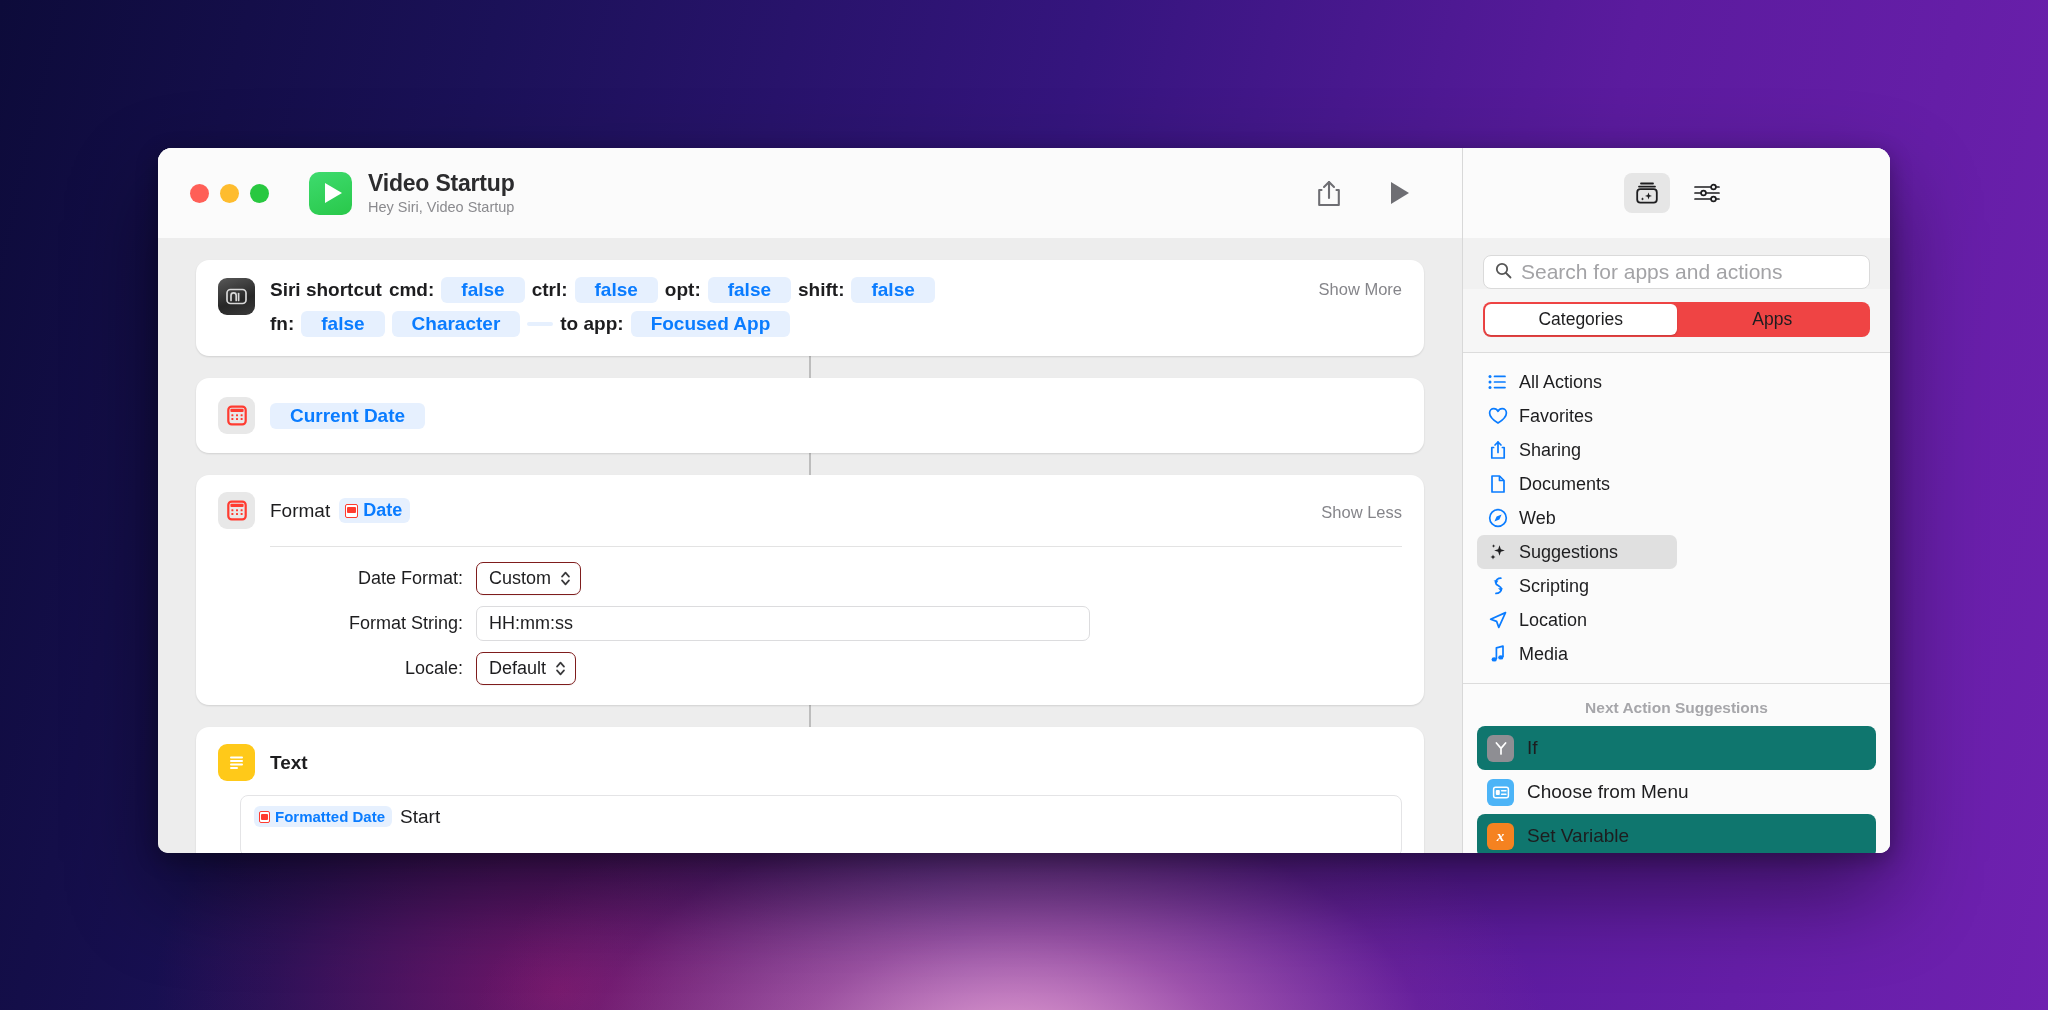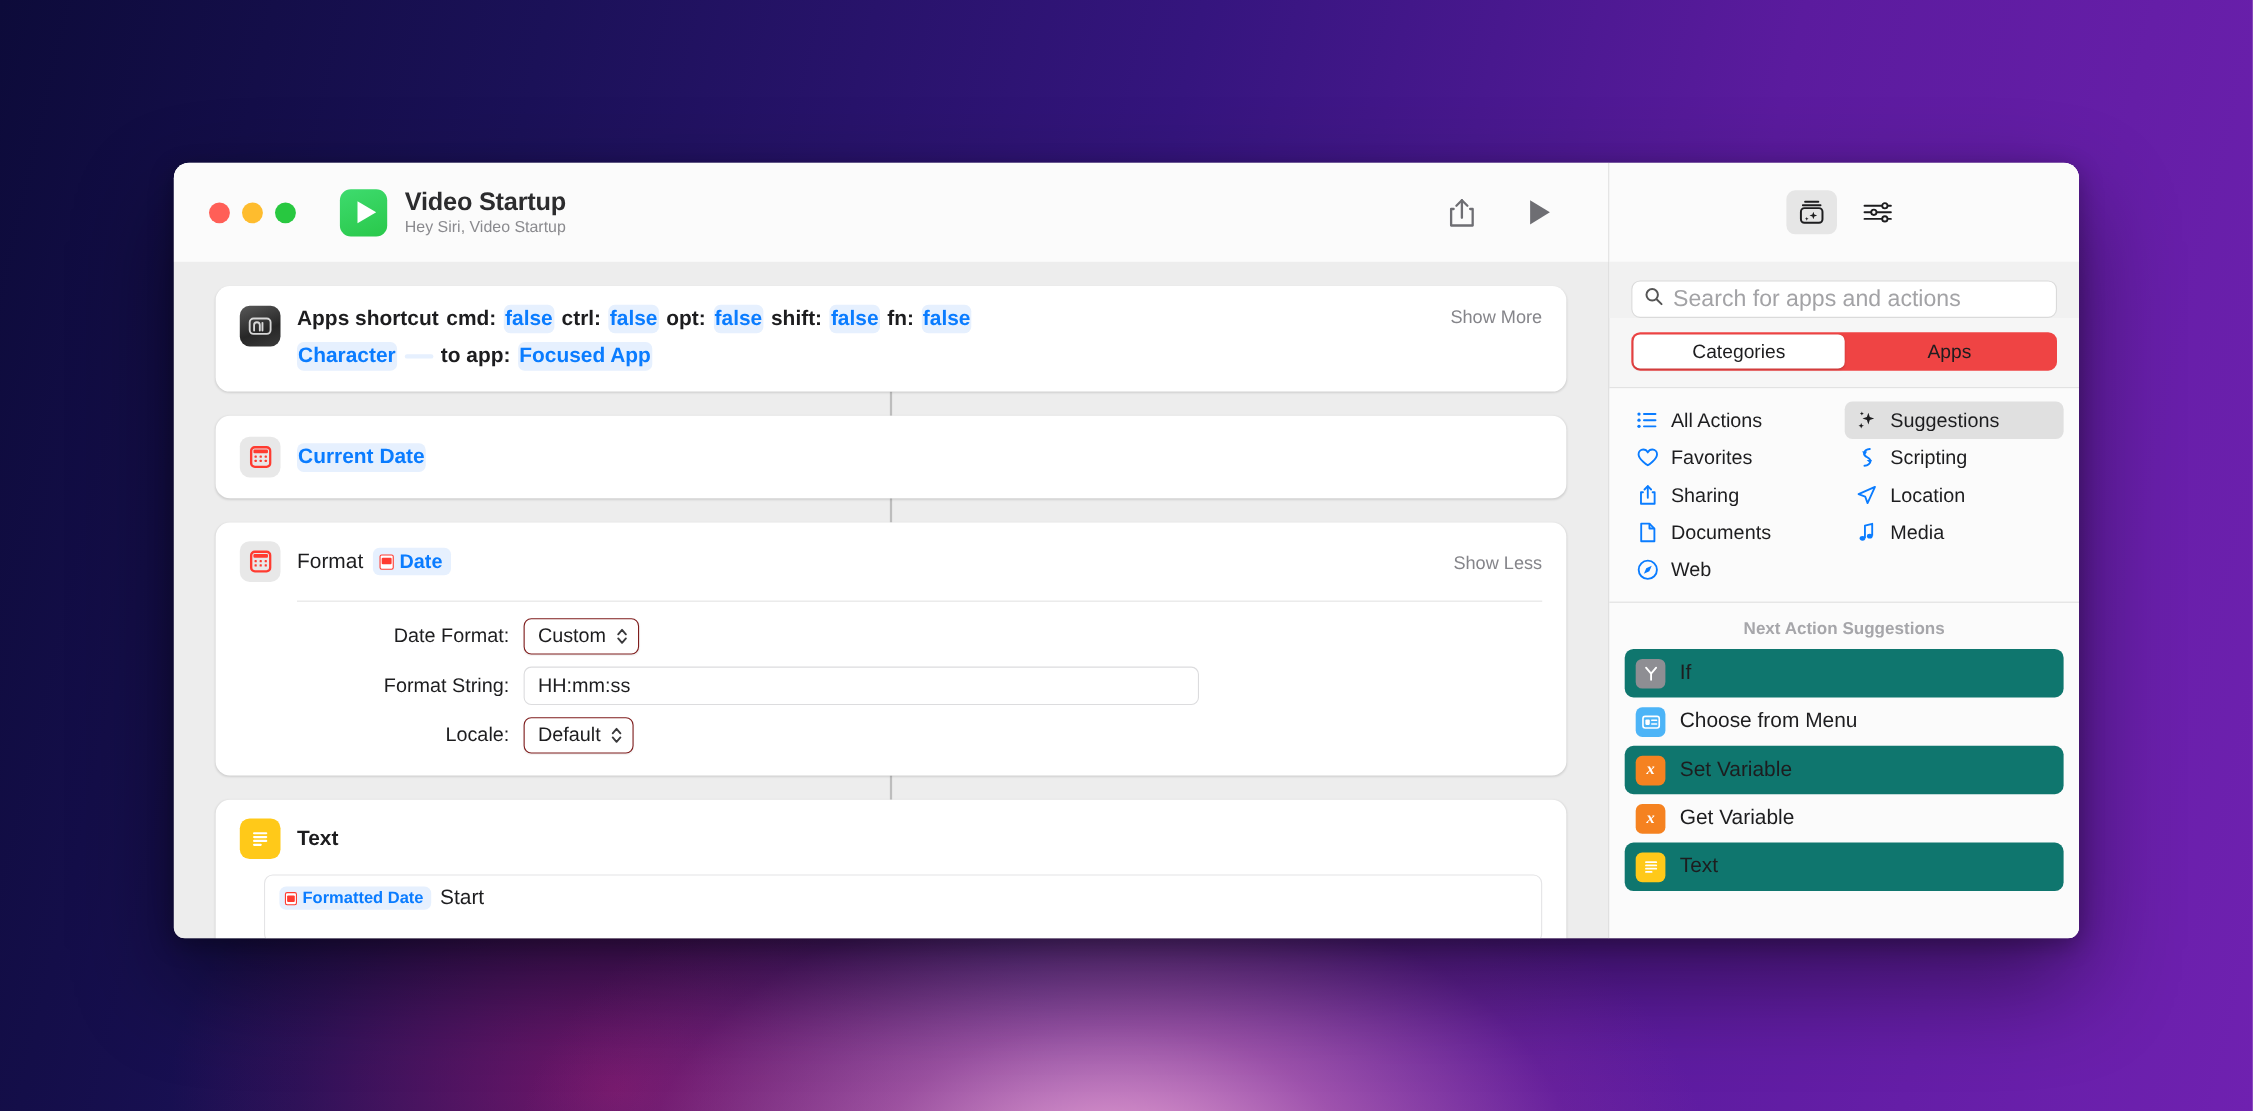--- a/index.html
+++ b/index.html
@@ -119,21 +119,21 @@
     font-size: 19px;
     font-weight: bold;
     color: #1d1d1f;
     max-width: 700px;
   }
   .kbd-body > * { margin-right: 7px; }
   .token {
     color: #0a7cff;
     background: #e6f0fe;
     border-radius: 6px;
-    padding: 2px 1px;
+    padding: 2px 20px;
     font-weight: bold;
     font-size: 19px;
     white-space: nowrap;
   }
   .token.empty { min-width: 26px; display: inline-block; padding: 2px 7px; }
   .show-toggle {
     margin-left: auto;
     font-size: 16.5px;
     color: #85858a;
     white-space: nowrap;
@@ -279,21 +279,21 @@
     display: flex; align-items: center; justify-content: center;
     font-size: 17.5px;
     color: #1d1d1f;
     border-radius: 6px;
   }
   .seg.active { background: #fff; box-shadow: 0 1px 2px rgba(0,0,0,0.16); }
 
   .sb-divider { height: 1px; background: #dcdcdc; }
 
   .cat-area { background: #fbfbfb; padding: 12px 14px 12px 14px; flex: none; }
-  .cat-grid { display: flex; }
+  .cat-grid { display: flex; flex-direction: column; }
   .cat-col { width: 50%; display: flex; flex-direction: column; }
   .cat-item {
     display: flex; align-items: center; gap: 11px;
     height: 34px;
     padding: 0 10px;
     border-radius: 7px;
     font-size: 18px;
     color: #1d1d1f;
   }
   .cat-item.active { background: #e0e0e0; align-items: center; }
@@ -371,21 +371,21 @@
         <div class="card card-kbd">
           <div class="kbd-row">
             <div class="icon-kbd">
               <svg width="23" height="19" viewBox="0 0 23 19" fill="none">
                 <rect x="2" y="2.5" width="19" height="14" rx="3.5" stroke="#d8d8d8" stroke-width="1.7"></rect>
                 <path d="M6 13.5 V8.5 a2.6 2.6 0 0 1 5.2 0 V13.5" stroke="#d8d8d8" stroke-width="1.7" stroke-linecap="round" fill="none"></path>
                 <path d="M13.6 13.5 V6.5" stroke="#d8d8d8" stroke-width="1.7" stroke-linecap="round"></path>
               </svg>
             </div>
             <div class="kbd-body">
-              <span>Apps shortcut</span>
+              <span>Siri shortcut</span>
               <span>cmd:</span>
               <span class="token">false</span>
               <span>ctrl:</span>
               <span class="token">false</span>
               <span>opt:</span>
               <span class="token">false</span>
               <span>shift:</span>
               <span class="token">false</span>
               <span>fn:</span>
               <span class="token">false</span>

